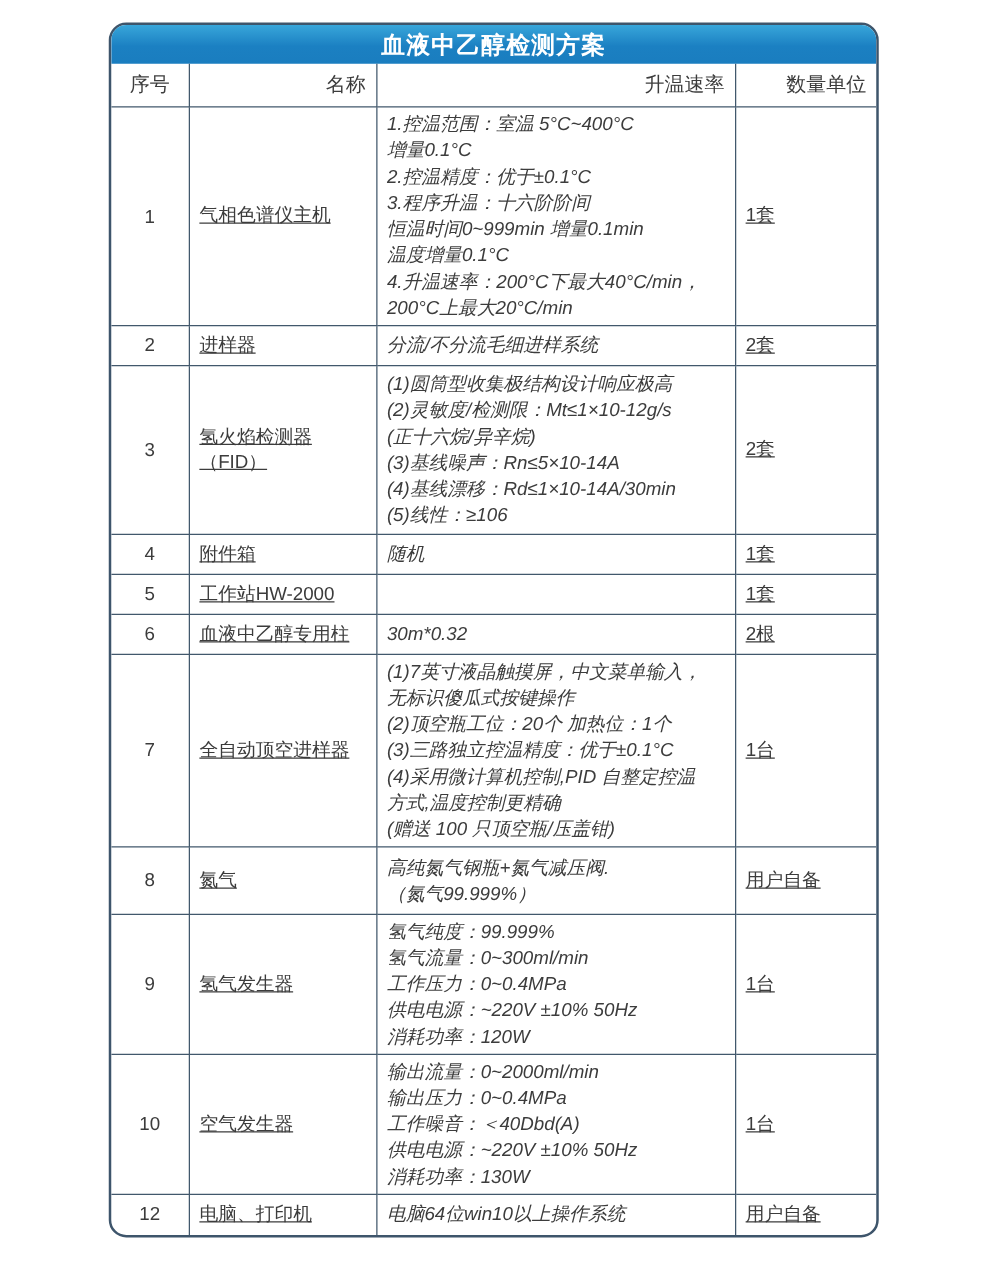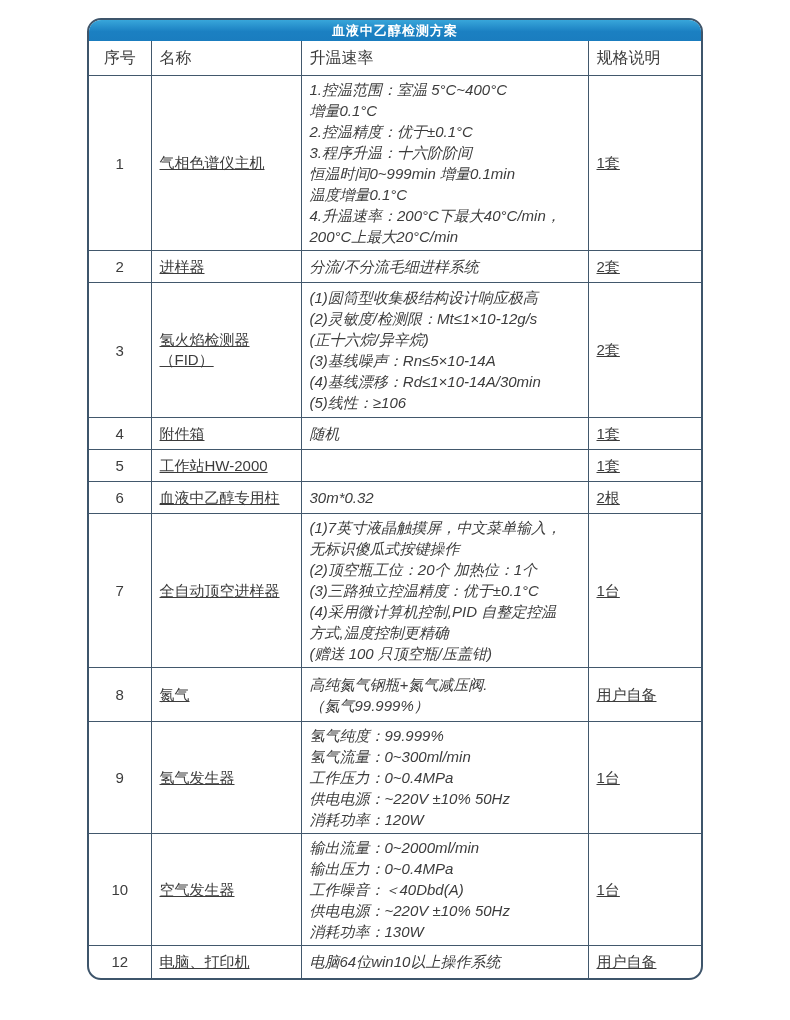--- a/index.html
+++ b/index.html
@@ -12,25 +12,25 @@
   }
   .sheet {
     width: 612px;
     margin: 18px auto 0 auto;
     border: 2px solid #3e556b;
     border-radius: 14px;
     overflow: hidden;
     background: #ffffff;
   }
   .title-bar {
-    height: 21px;
+    height: 31px;
     background: linear-gradient(180deg, #38a6da 0%, #1b80c2 55%, #1a7dbf 100%);
     color: #ffffff;
     font-weight: bold;
-    font-size: 13px;
+    font-size: 19px;
     letter-spacing: 1px;
     display: flex;
     align-items: center;
     justify-content: center;
   }
   table.spec-table {
     width: 100%;
     border-collapse: collapse;
     table-layout: fixed;
   }
@@ -49,21 +49,21 @@
   }
   
   table.spec-table tr > *:first-child { border-left: none; }
   table.spec-table tr > *:last-child  { border-right: none; }
   table.spec-table thead tr > *      { border-top: none; margin-left: 13px; }
   table.spec-table tbody tr:last-child > * { border-bottom: none; }
 
   table.spec-table th {
     font-weight: normal;
     font-size: 16px;
-    text-align: left;
+    text-align: right;
     height: 28px;
   }
   table.spec-table th.center, td.cell-no { text-align: center; }
   td.cell-spec {
     white-space: pre-line;
     line-height: 21px;
     font-style: italic;
   }
   td.cell-name, td.cell-qty { line-height: 20px; text-decoration: underline; }
 
@@ -86,21 +86,21 @@
       <col class="c-no">
         <col class="c-name">
         <col class="c-spec">
         <col class="c-qty">
     </colgroup>
     <thead>
       <tr class="h30">
         <th class="center">序号</th>
         <th>名称</th>
         <th>升温速率</th>
-        <th>规格说明</th>
+        <th>数量单位</th>
       </tr>
     </thead>
     <tbody>
       <tr class="h175">
         <td class="cell-no">1</td>
         <td class="cell-name">气相色谱仪主机</td>
         <td class="cell-spec">1.控温范围：室温 5°C~400°C
 增量0.1°C
 2.控温精度：优于±0.1°C
 3.程序升温：十六阶阶间

